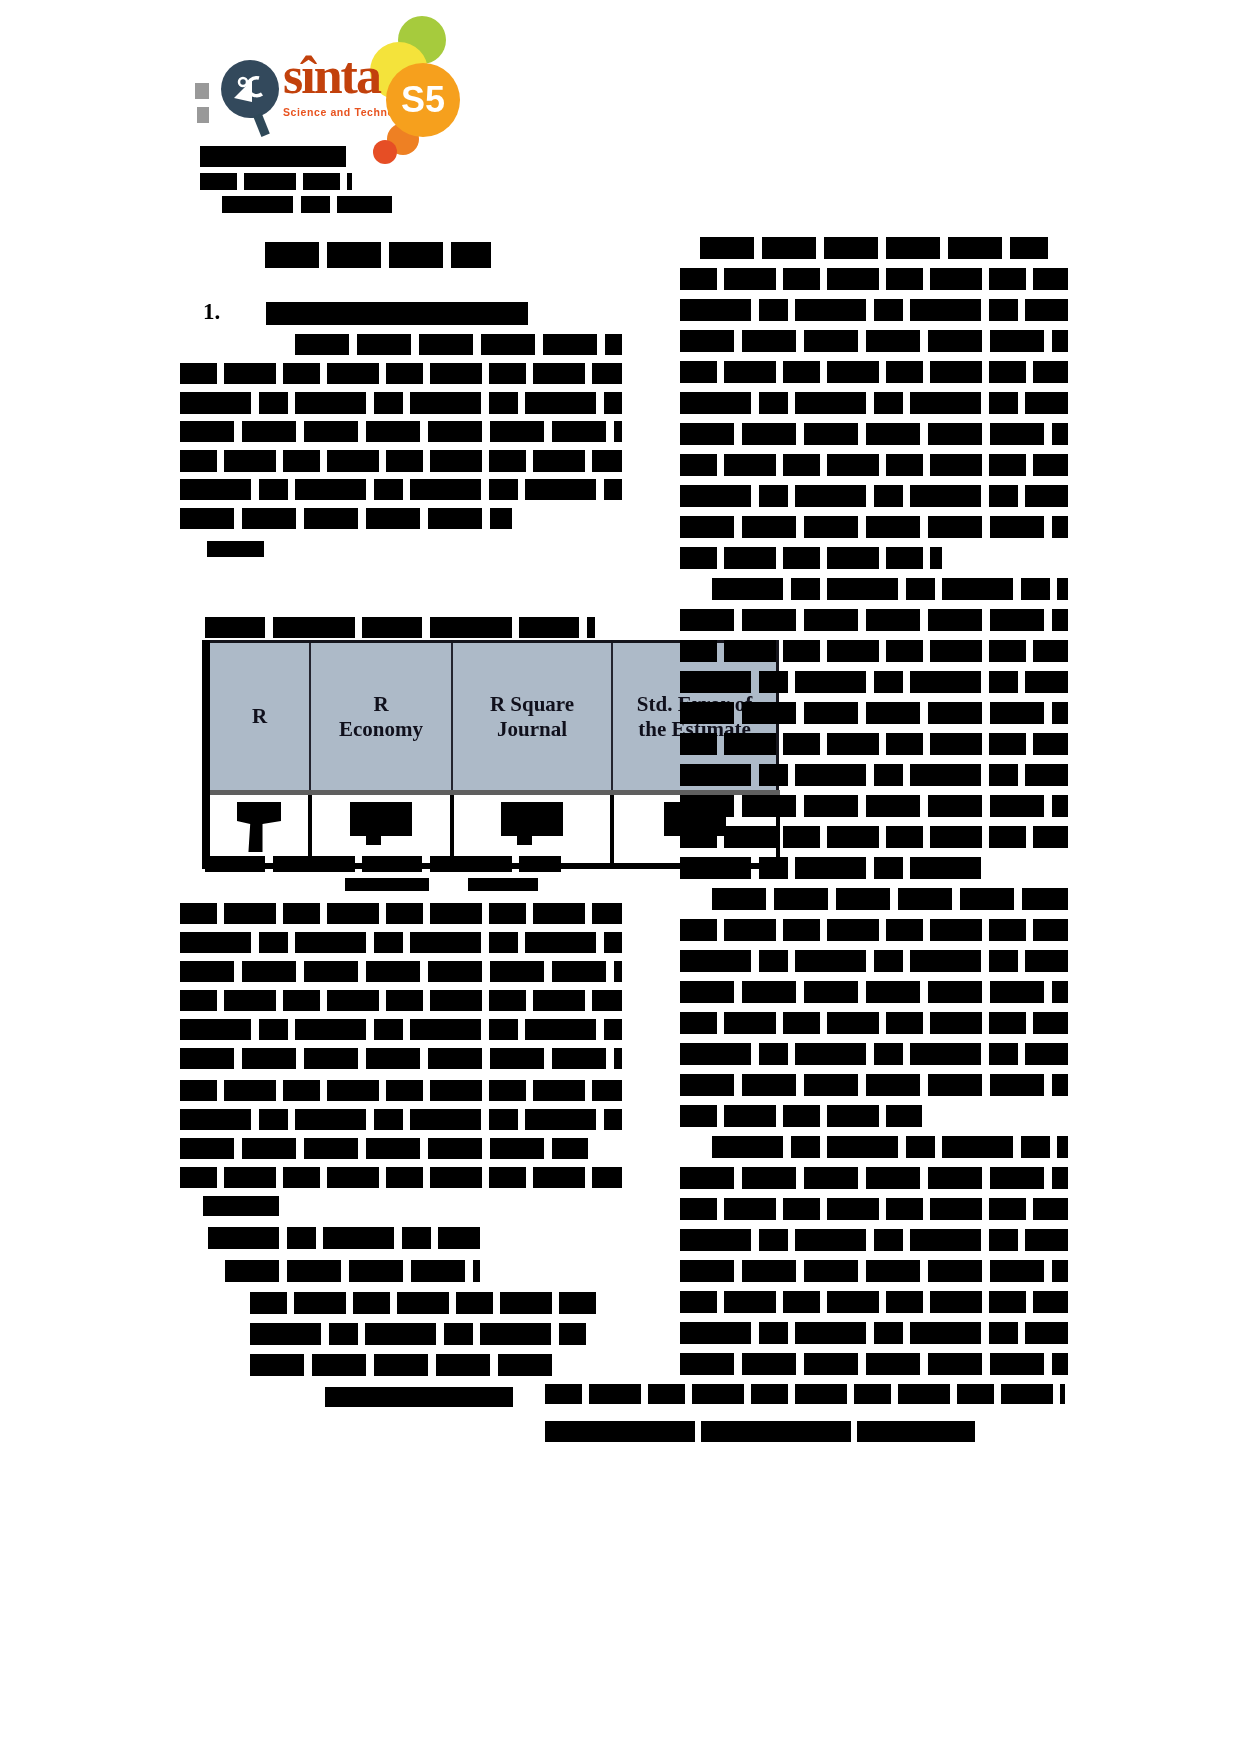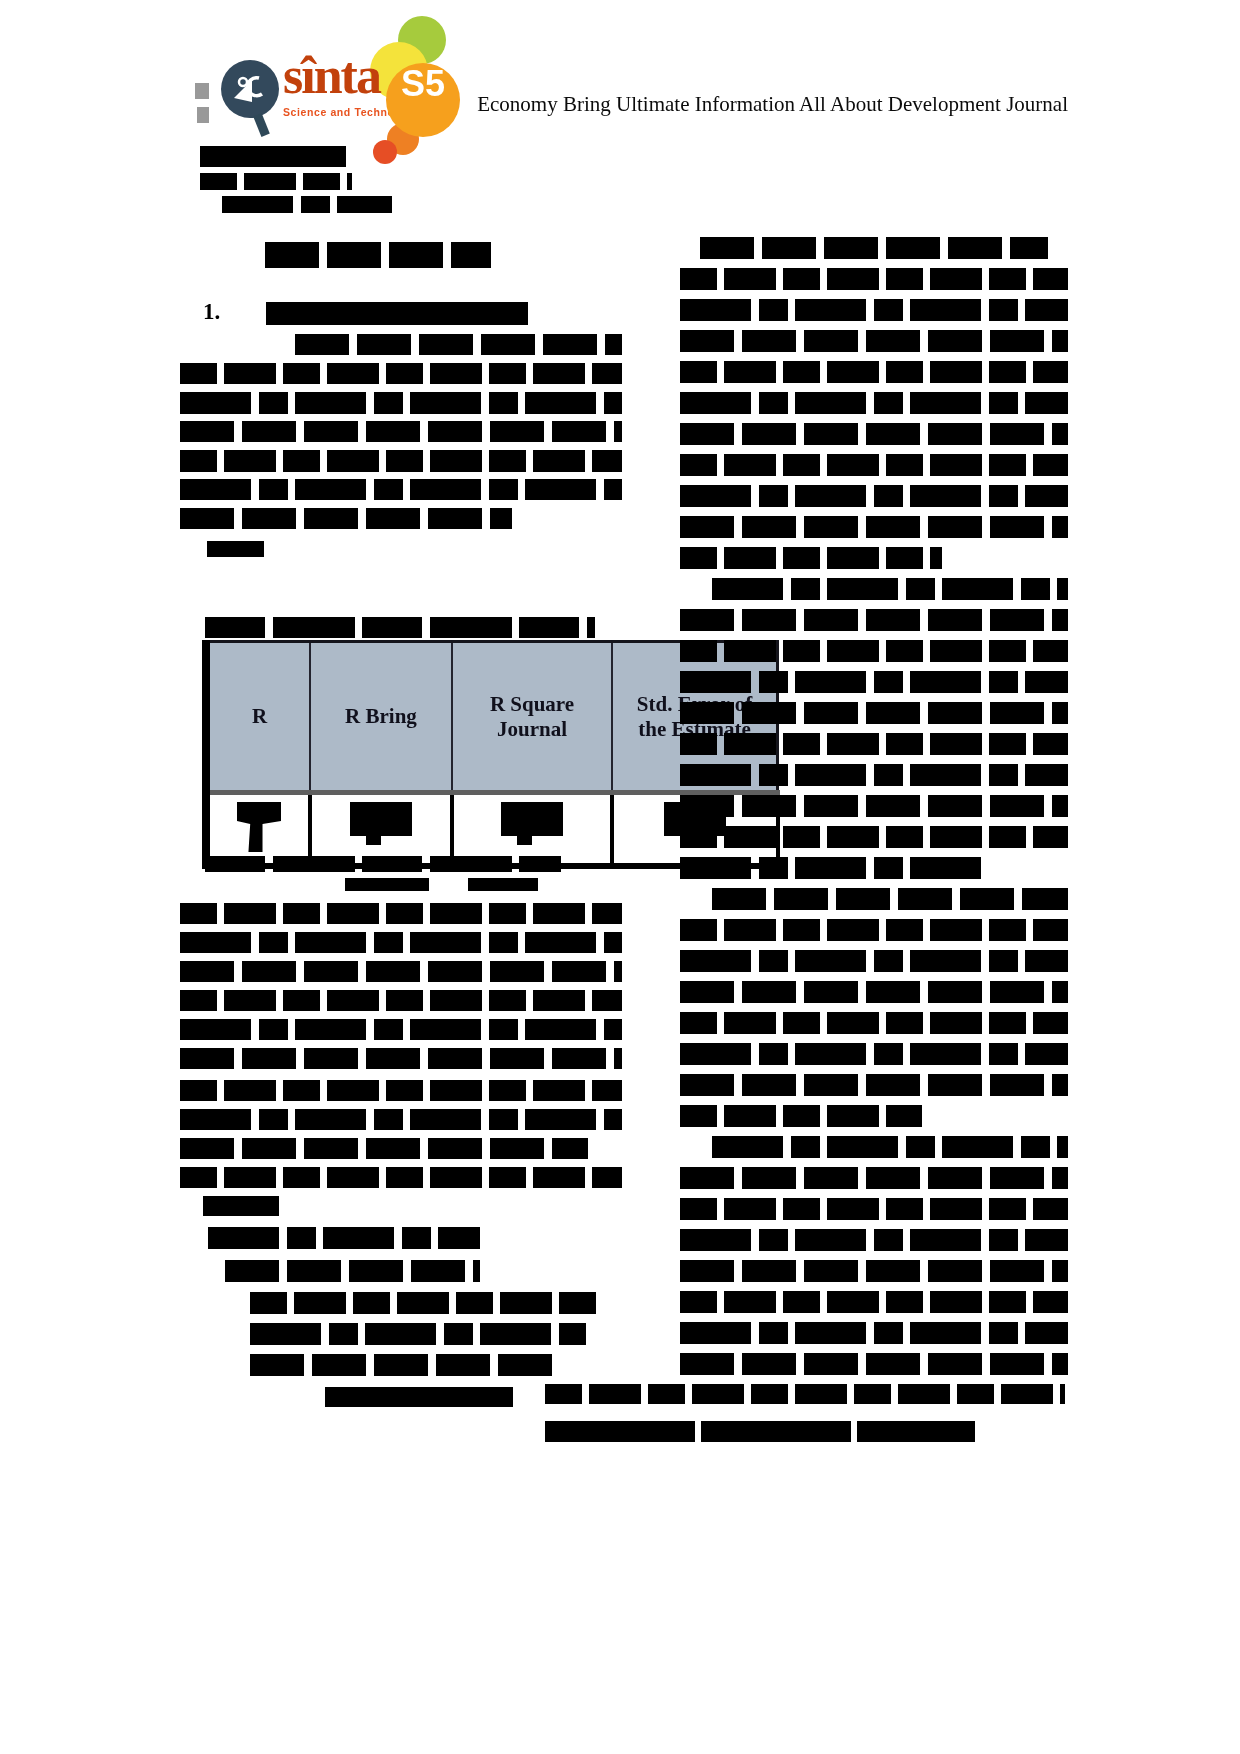--- a/index.html
+++ b/index.html
@@ -32,21 +32,21 @@
   }
 
   
   .logo{position:absolute; left:193px; top:10px; width:280px; height:160px;}
   .logo .circ{position:absolute; border-radius:50%;}
   .c-green {left:205px; top:6px;  width:48px; height:48px; background:#a6cb3d; z-index:1;}
   .c-yellow{left:177px; top:32px; width:58px; height:58px; background:#f4e33b; z-index:2;}
   .c-osmall{left:194px; top:113px;width:32px; height:32px; background:#ee8023; z-index:3;}
   .c-red   {left:180px; top:130px;width:24px; height:24px; background:#e64e25; z-index:4;}
   .c-obig  {left:193px; top:53px; width:74px; height:74px; background:#f6a01d; z-index:5;
-            display:flex;justify-content:center;}
+            display:flex;align-items:center;justify-content:center;}
   .badge-s5{color:#fff; font-weight:bold; font-size:36px;
             font-family:"Liberation Sans",sans-serif; z-index:6;}
   .c-teal{left:28px; top:50px; width:58px; height:58px; background:#33495c; z-index:2;}
   .logo-quill{position:absolute; left:64px; top:104px; width:9px; height:22px;
               background:#2f4858; transform:rotate(-22deg); z-index:3;}
   .wordmark{
     position:absolute; left:80px; top:40px; z-index:3;
     font-size:52px; font-weight:bold; color:#c2410c; letter-spacing:-2px;
     font-family:Liberation Serif, serif; line-height:1;margin-left:10px;
   }
@@ -125,30 +125,29 @@
         <path d="M13 38 L31 20 L31 42 Z" fill="#fff"></path>
         <circle cx="22" cy="22" r="4" fill="none" stroke="#fff" stroke-width="2.5"></circle>
       </svg>
     </div>
     <div class="logo-quill"></div>
     <div class="wordmark">sînta</div>
     <div class="tagline">Science and Technology Index</div>
   </div>
 
   <div class="hdr-right">
-    <div class="journal-subtitle">Economy Bring Ultimate Information All About Development Journal</div>
   </div>
 
   <div class="section-number">1.</div>
 
   <table class="ms-table">
     <tbody>
       <tr>
         <th class="th-r">R</th>
-        <th class="th-rs">R Bring</th>
+        <th class="th-rs">R Economy</th>
         <th class="th-rsa">R Square Journal</th>
         <th class="th-se">Std. Error of the Estimate</th>
       </tr>
       <tr>
         <td>
             <div class="blob-r"></div>
           </td>
         <td>
             <div class="blob"></div>
           </td>

